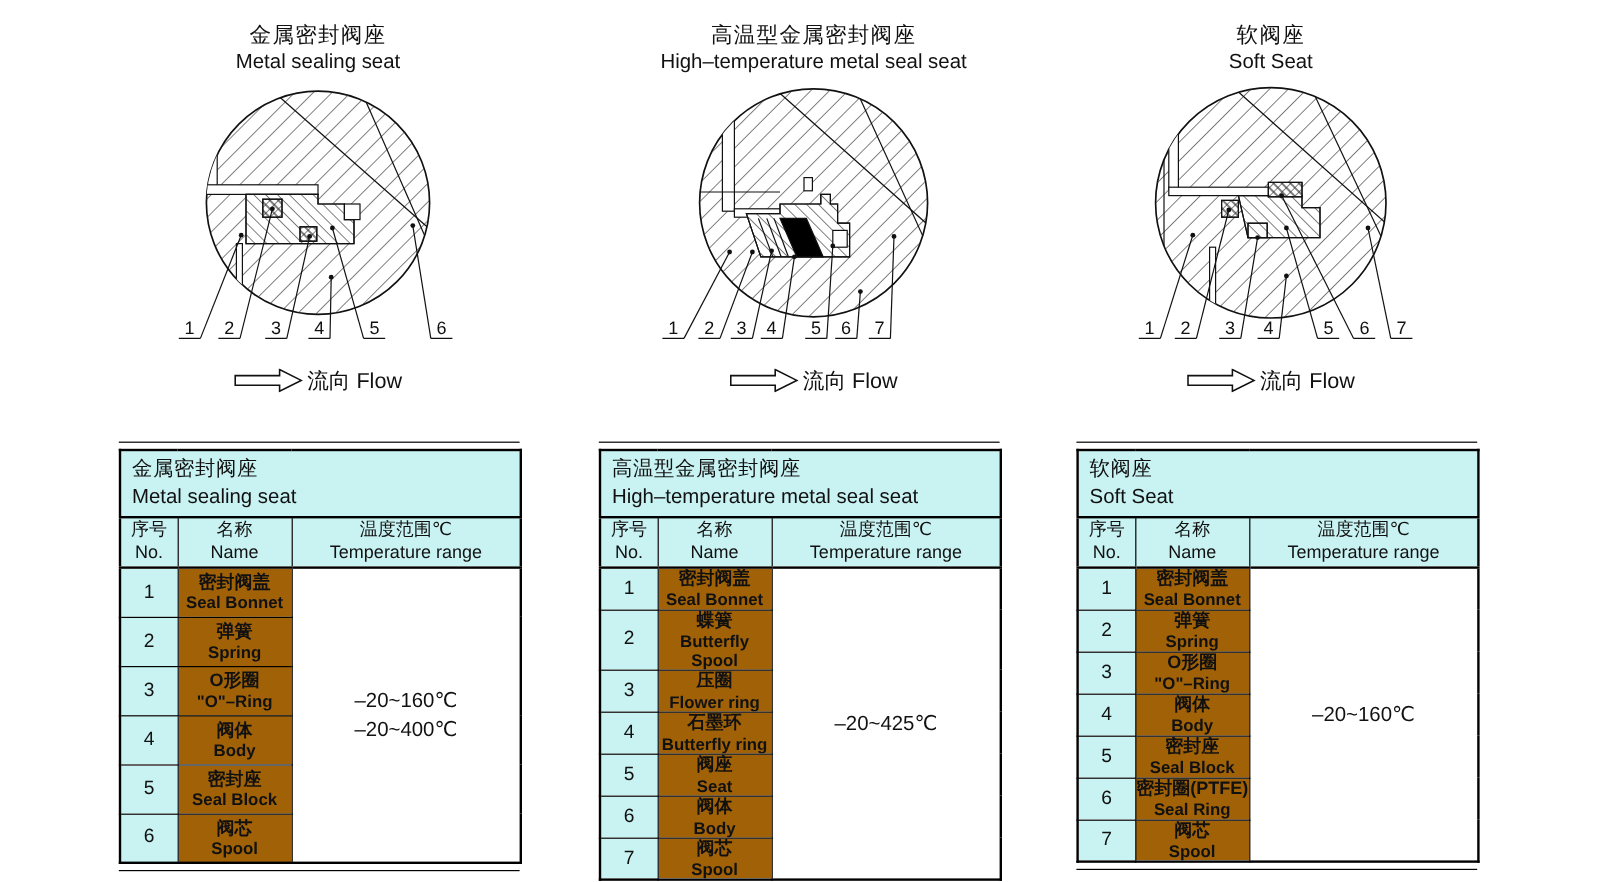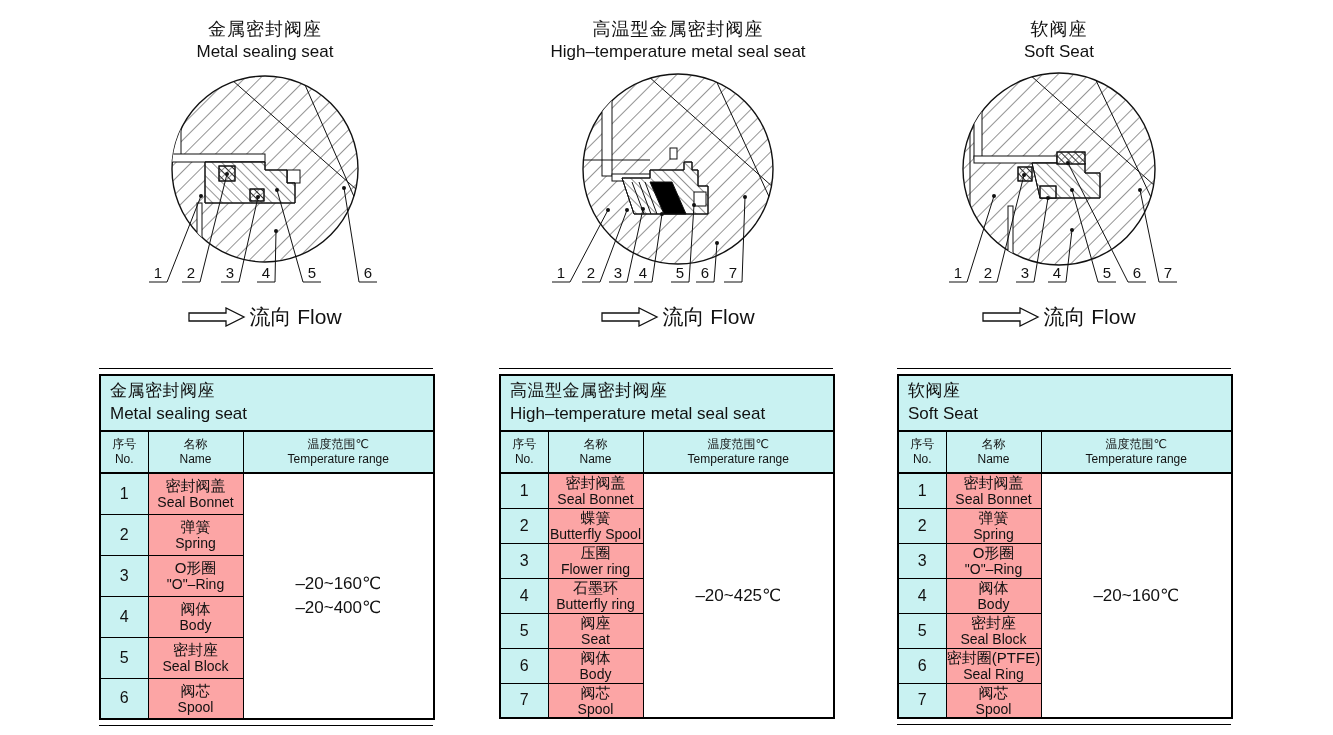--- a/index.html
+++ b/index.html
@@ -6,37 +6,37 @@
   .page{position:relative;width:1258px;height:735px;background:#fff;overflow:hidden;
         font-family:"Liberation Sans","DejaVu Sans",sans-serif;color:#111;}
   
   .diagram{position:absolute;top:18px;width:360px;text-align:center;}
   .dtitle{height:48px;line-height:1.3;}
   .dtitle-zh{font-size:18px;letter-spacing:1px;}
   .dtitle-en{font-size:17px;}
   .dsvg{display:block;margin:0 auto;width:360px;height:235px;}
   .flow{margin-top:4px;height:24px;display:flex;align-items:center;justify-content:center;}
   .flow svg{display:block;}
-  .flow-label{font-size:21px;margin-left:3px;white-space:nowrap;}
+  .flow-label{font-size:18px;margin-left:3px;white-space:nowrap;}
   
   .twrap{position:absolute;top:368px;width:334px;}
   .rule{height:1px;background:#000;}
   table.seat-table{border-collapse:collapse;table-layout:fixed;width:334px;margin:5px 0;
                    background:#fff;}
   table.seat-table td,table.seat-table th{border:1.6px solid #000;padding:0;text-align:center;
                    vertical-align:middle;overflow:hidden;}
   table.seat-table{border:2.2px solid #000;}
   tr.title-row td{background:#c9f2f2;text-align:left;padding:3px 9px;height:48px;
                   border-bottom:2.2px solid #000;line-height:1.35;}
   .t-zh{font-size:17px;letter-spacing:.5px;}
   .t-en{font-size:17px;}
-  tr.head-row th{background:#c9f2f2;height:40px;font-weight:normal;font-size:12px;
+  tr.head-row th{background:#c9f2f2;height:40px;font-weight:normal;font-size:15px;
                  line-height:1.25;border-bottom:2.2px solid #000;margin-left:28px;}
   td.c-no{background:#c9f2f2;font-size:16px;}
-  td.c-name{background:#fca5a5;line-height:1.15;}
+  td.c-name{background:#a16207;line-height:1.15;font-weight:bold;}
   .n-zh{font-size:15px;}
   .n-en{font-size:14px;}
   td.c-temp{background:#fff;font-size:17px;line-height:1.4;}
   .rows6 tr.body-row{height:41px;}
   .rows7 tr.body-row{height:35px;}
   .callout-text{font-size:15px;fill:#111;}
 </style>
 </head>
 <body>
 

